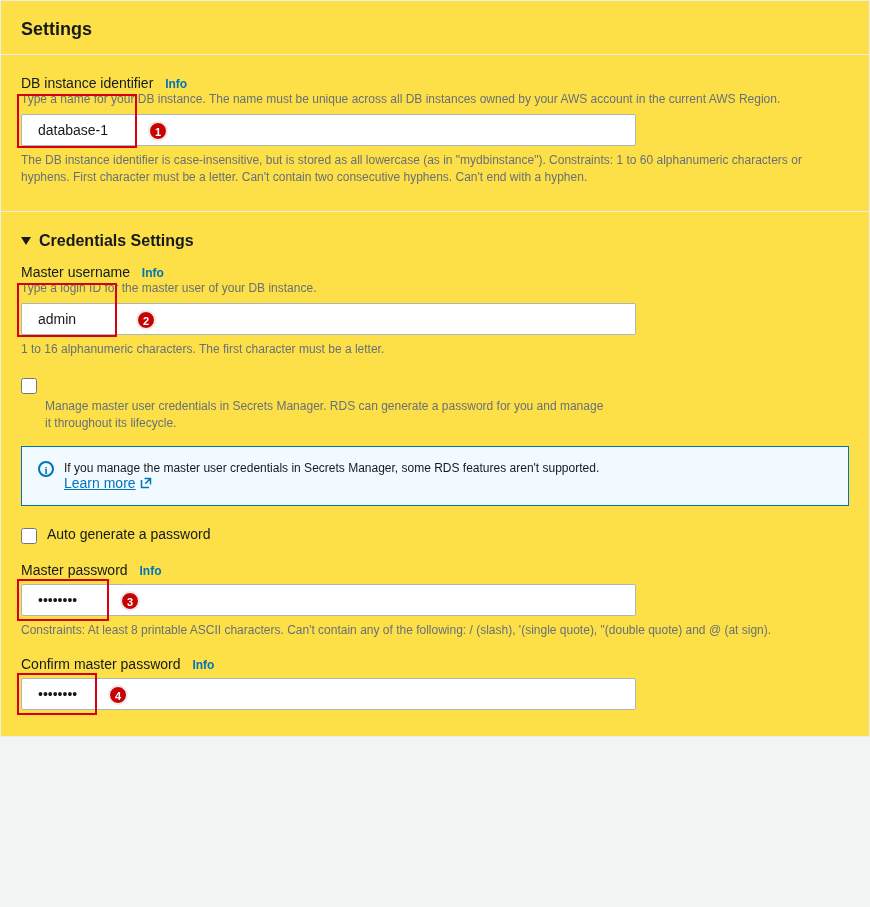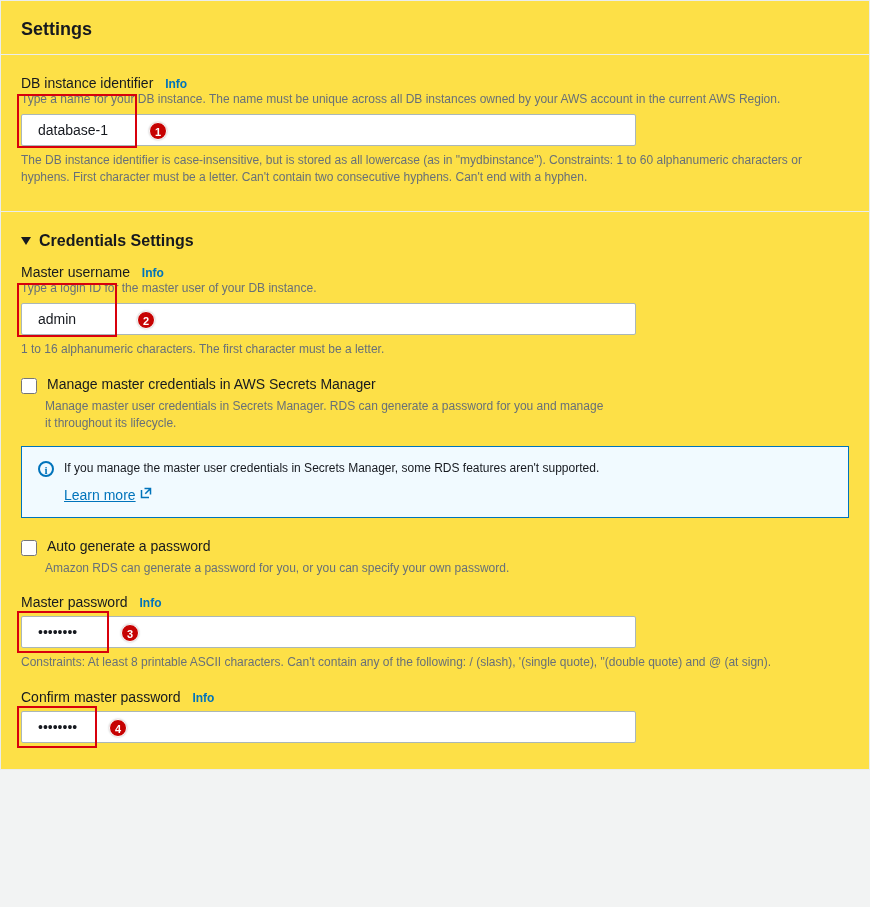--- a/index.html
+++ b/index.html
@@ -146,23 +146,23 @@
   }
   .info-text {
     font-size: 12px;
     color: #16191f;
   }
   .learn-link {
     color: #0073bb;
     text-decoration: underline;
     font-size: 14px;
     display: inline-flex;
-    align-items: flex-start;
+    align-items: center;
     gap: 4px;
-    margin-top: 12px;
+    margin-top: 0;
     cursor: pointer;
   }
   .ext-icon {
     width: 12px; height: 12px;
     fill: none;
     stroke: #0073bb;
     stroke-width: 2;
   }
   .outer-wrap {
     padding: 0;
@@ -216,21 +216,20 @@
           <input type="text" value="admin" style="">
           <div class="hl" style="left:-4px; top:-20px; width:100px; height:54px;"></div>
           <div class="num-badge" style="left:116px; top:8px;">2</div>
         </div>
         <div class="field-hint">1 to 16 alphanumeric characters. The first character must be a letter.</div>
       </div>
 
       <div class="field-group">
         <div class="checkbox-row">
           <input type="checkbox" style="">
-          <span class="checkbox-label">Manage master credentials in AWS Secrets Manager</span>
         </div>
         <div class="checkbox-desc">Manage master user credentials in Secrets Manager. RDS can generate a password for you and manage it throughout its lifecycle.</div>
 
         <div class="info-box">
           <div class="info-icon">i</div>
           <div>
             <div class="info-text">If you manage the master user credentials in Secrets Manager, some RDS features aren't supported.</div>
             <a class="learn-link">
               <span>Learn more</span>
               <svg class="ext-icon" viewBox="0 0 16 16">
@@ -239,21 +238,20 @@
             </a>
           </div>
         </div>
       </div>
 
       <div class="field-group" style="margin-top:20px;">
         <div class="checkbox-row">
           <input type="checkbox" style="">
           <span class="checkbox-label">Auto generate a password</span>
         </div>
-        <div class="checkbox-desc">Amazon RDS can generate a password for you, or you can specify your own password.</div>
       </div>
 
       <div class="field-group">
         <div>
           <span class="field-label">Master password</span>
           <span class="info-link">Info</span>
         </div>
         <div class="input-row" style="margin-top:6px;">
           <input type="password" value="••••••••" style="">
           <div class="hl" style="left:-4px; top:-5px; width:92px; height:42px;"></div>

